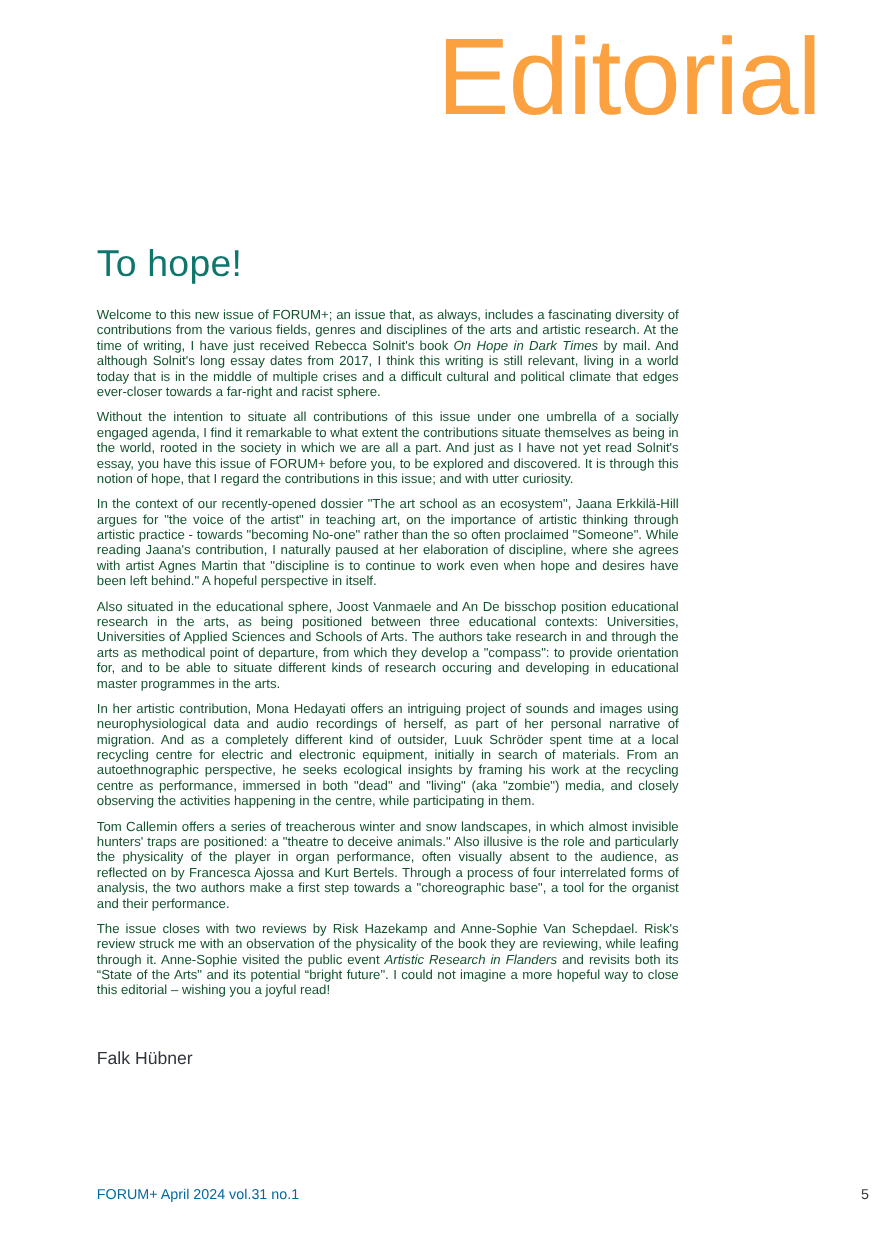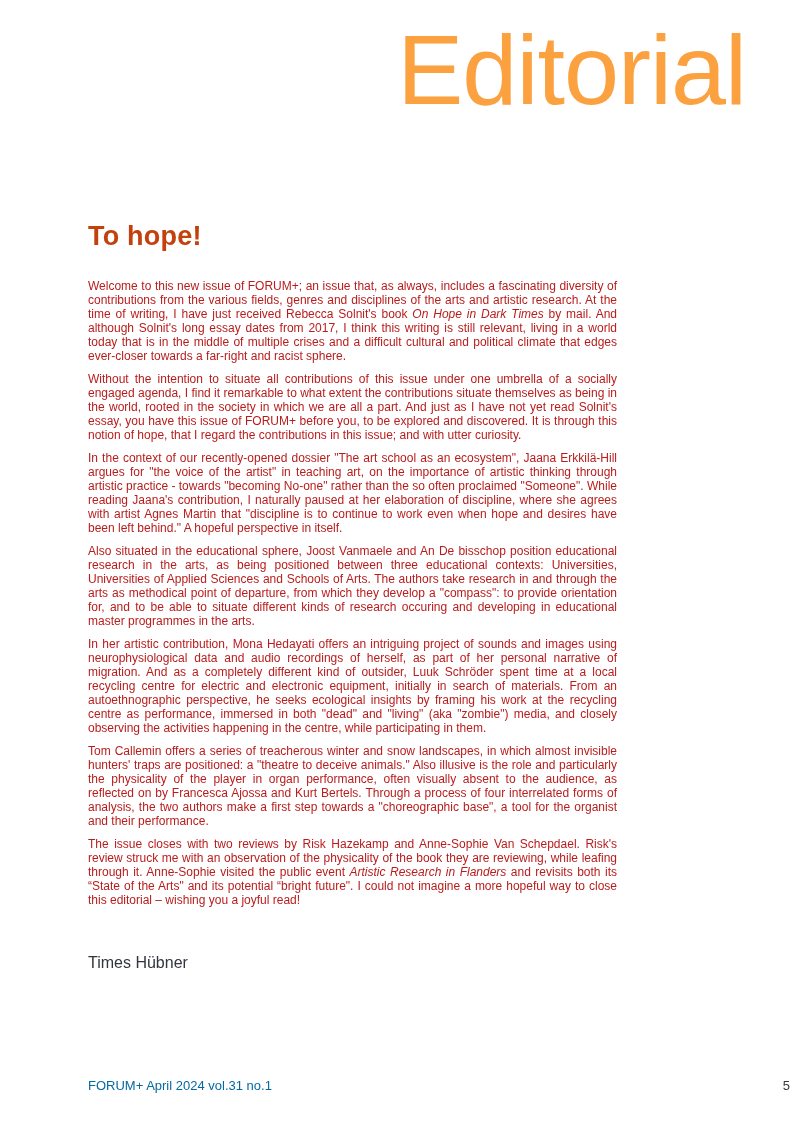--- a/index.html
+++ b/index.html
@@ -22,34 +22,34 @@
     line-height: 1;
     font-weight: 400;
     letter-spacing: -1px;
     white-space: nowrap;
   }
   .section-heading {
     position: absolute;
     left: 54px;
     top: 221px;
     margin: 0;
-    font-size: 27px;
-    font-weight: 700;
-    color: #c2410c;
+    font-size: 34px;
+    font-weight: 400;
+    color: #0f766e;
     letter-spacing: 0.2px;
   }
   .body-text {
     position: absolute;
     left: 54px;
     top: 279px;
     width: 529px;
     font-size: 12px;
     line-height: 14px;
     text-align: justify;
-    color: #b91c1c;
+    color: #14532d;
   }
   .body-text p { margin: 0 0 9px 0; }
   .body-text .b { font-weight: normal; }
   .body-text .i { font-style: italic; }
   .author {
     position: absolute;
     left: 54px;
     top: 954px;
     font-size: 16px;
     font-weight: 400;
@@ -82,19 +82,19 @@
   <div class="body-text" id="body-text">
       <p><span>Welcome to this new issue of FORUM+; an issue that, as always, includes a fascinating diversity of contributions from the various fields, genres and disciplines of the arts and artistic research. At the time of writing, I have just received Rebecca Solnit's book </span><span class="i">On Hope in Dark Times</span><span> by mail. And although Solnit's long essay dates from 2017, I think this writing is still relevant, living in a world today that is in the middle of multiple crises and a difficult cultural and political climate that edges ever-closer towards a far-right and racist sphere.</span></p>
       <p><span>Without the intention to situate all contributions of this issue under one umbrella of a socially engaged agenda, I find it remarkable to what extent the contributions situate themselves as being in the world, rooted in the society in which we are all a part. And just as I have not yet read Solnit's essay, you have this issue of FORUM+ before you, to be explored and discovered. It is through this notion of hope, that I regard the contributions in this issue; and with utter curiosity.</span></p>
       <p><span>In the context of our recently-opened dossier "The art school as an ecosystem", </span><span class="b">Jaana Erkkilä-Hill</span><span> argues for "the voice of the artist" in teaching art, on the importance of artistic thinking through artistic practice - towards "becoming No-one" rather than the so often proclaimed "Someone". While reading Jaana's contribution, I naturally paused at her elaboration of discipline, where she agrees with artist Agnes Martin that "discipline is to continue to work even when hope and desires have been left behind." A hopeful perspective in itself.</span></p>
       <p><span>Also situated in the educational sphere, </span><span class="b">Joost Vanmaele and An De bisschop</span><span> position educational research in the arts, as being positioned between three educational contexts: Universities, Universities of Applied Sciences and Schools of Arts. The authors take research in and through the arts as methodical point of departure, from which they develop a "compass": to provide orientation for, and to be able to situate different kinds of research occuring and developing in educational master programmes in the arts.</span></p>
       <p><span>In her artistic contribution, </span><span class="b">Mona Hedayati</span><span> offers an intriguing project of sounds and images using neurophysiological data and audio recordings of herself, as part of her personal narrative of migration. And as a completely different kind of outsider, </span><span class="b">Luuk Schröder</span><span> spent time at a local recycling centre for electric and electronic equipment, initially in search of materials. From an autoethnographic perspective, he seeks ecological insights by framing his work at the recycling centre as performance, immersed in both "dead" and "living" (aka "zombie") media, and closely observing the activities happening in the centre, while participating in them.</span></p>
       <p><span class="b">Tom Callemin</span><span> offers a series of treacherous winter and snow landscapes, in which almost invisible hunters' traps are positioned: a "theatre to deceive animals." Also illusive is the role and particularly the physicality of the player in organ performance, often visually absent to the audience, as reflected on by </span><span class="b">Francesca Ajossa and Kurt Bertels</span><span>. Through a process of four interrelated forms of analysis, the two authors make a first step towards a "choreographic base", a tool for the organist and their performance.</span></p>
       <p><span>The issue closes with two reviews by </span><span class="b">Risk Hazekamp</span><span> and </span><span class="b">Anne-Sophie Van Schepdael</span><span>. Risk's review struck me with an observation of the physicality of the book they are reviewing, while leafing through it. Anne-Sophie visited the public event </span><span class="i">Artistic Research in Flanders</span><span> and revisits both its “State of the Arts" and its potential “bright future". I could not imagine a more hopeful way to close this editorial – wishing you a joyful read!</span></p>
     </div>
 
-  <div class="author">Times Hübner</div>
+  <div class="author">Falk Hübner</div>
 
   <div class="footer-left">FORUM+ April 2024 vol.31 no.1</div>
 
   <div class="footer-right">5</div>
 
 </div>
 
 </body></html>

